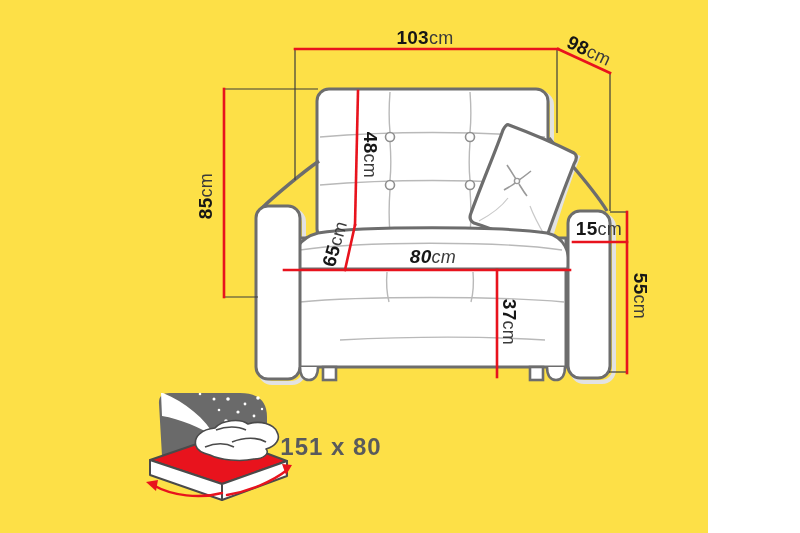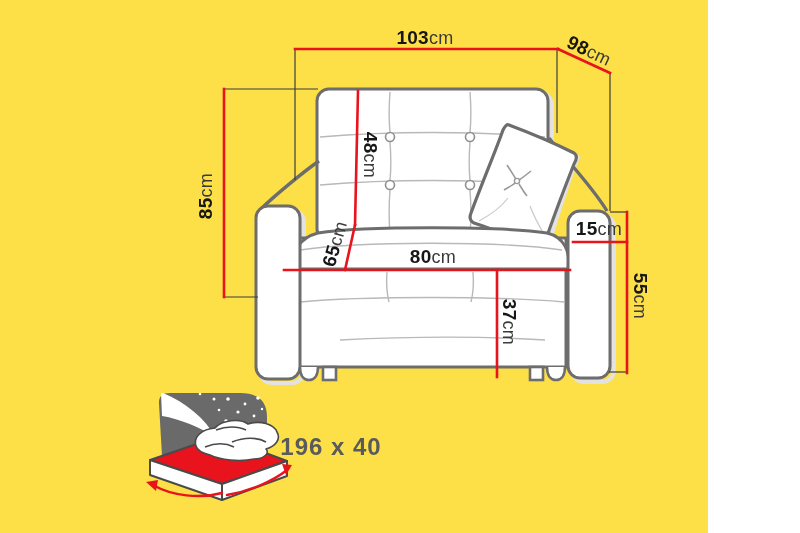--- a/index.html
+++ b/index.html
@@ -190,31 +190,31 @@
   </div>
 
   <div class="dim r90" style="left:370px;top:155px;">
     <span class="num">48</span><span class="unit">cm</span>
   </div>
 
   <div class="dim rm74" style="left:335px;top:244px;">
     <span class="num">65</span><span class="unit">cm</span>
   </div>
 
-  <div class="dim" style="left:433px;top:257px;">
+  <div class="dim" style="left:433px;top:257px;font-style:italic;">
     <span class="num">80</span><span class="unit">cm</span>
   </div>
 
   <div class="dim" style="left:599px;top:229px;">
     <span class="num">15</span><span class="unit">cm</span>
   </div>
 
   <div class="dim r90" style="left:640px;top:296px;">
     <span class="num">55</span><span class="unit">cm</span>
   </div>
 
   <div class="dim r90" style="left:509px;top:322px;">
     <span class="num">37</span><span class="unit">cm</span>
   </div>
 
-  <div class="bed-size" style="left:331px;top:447px;">196 x 40</div>
+  <div class="bed-size" style="left:331px;top:447px;">151 x 80</div>
 
 </div>
 
 </body></html>

